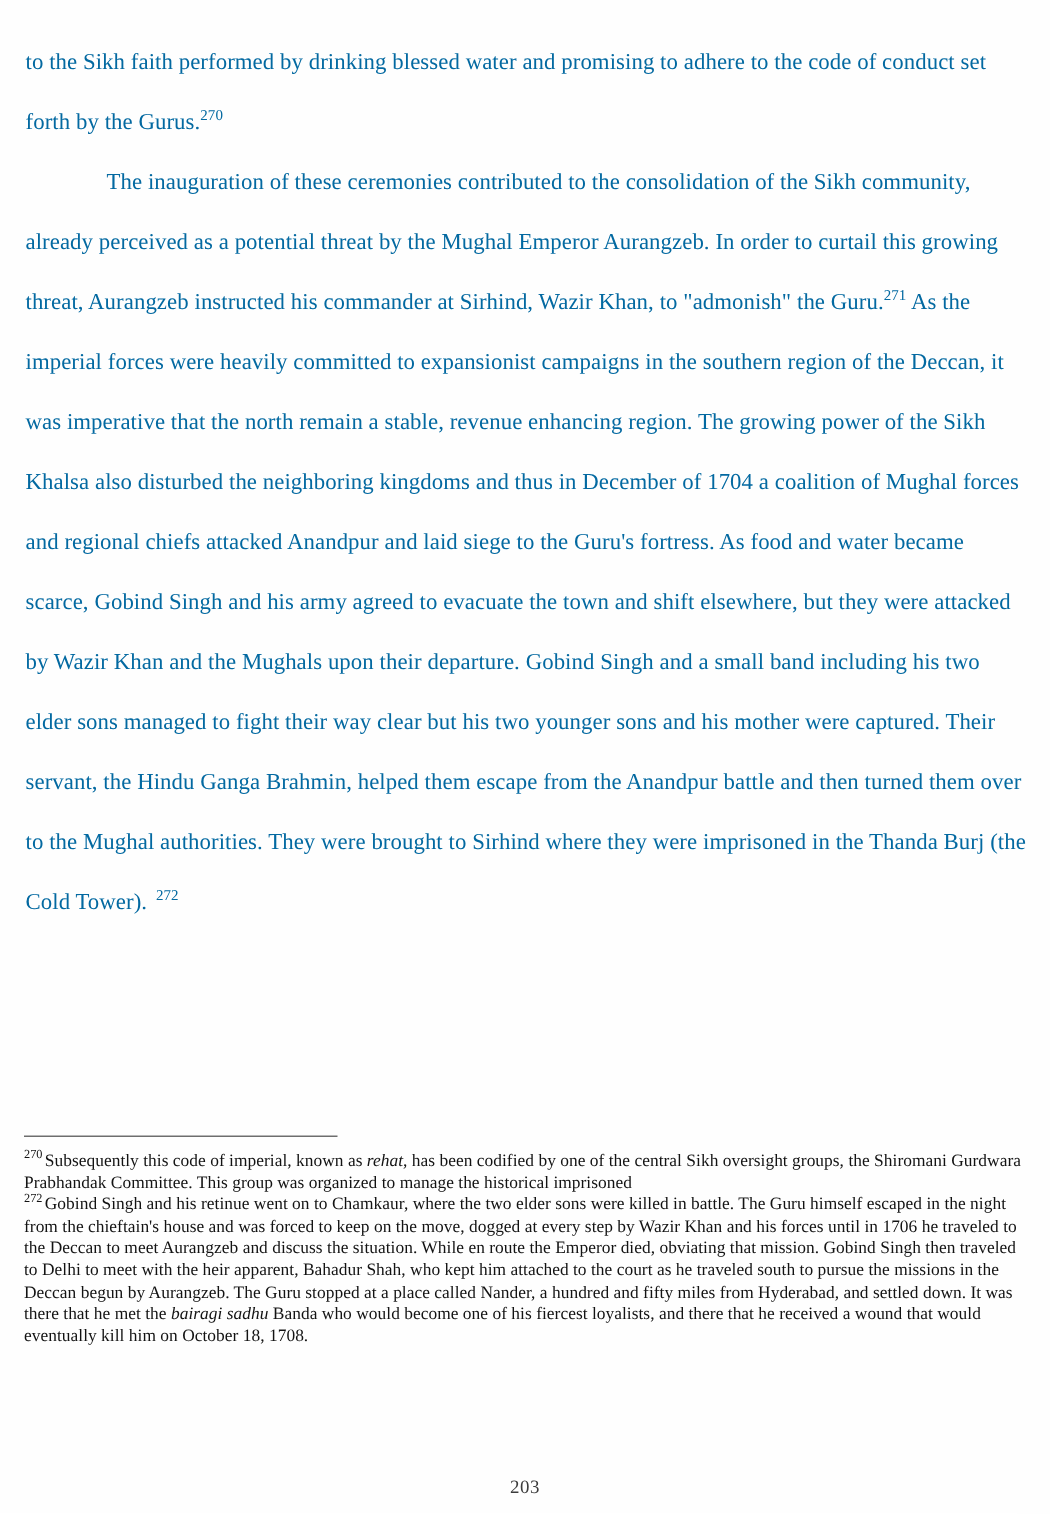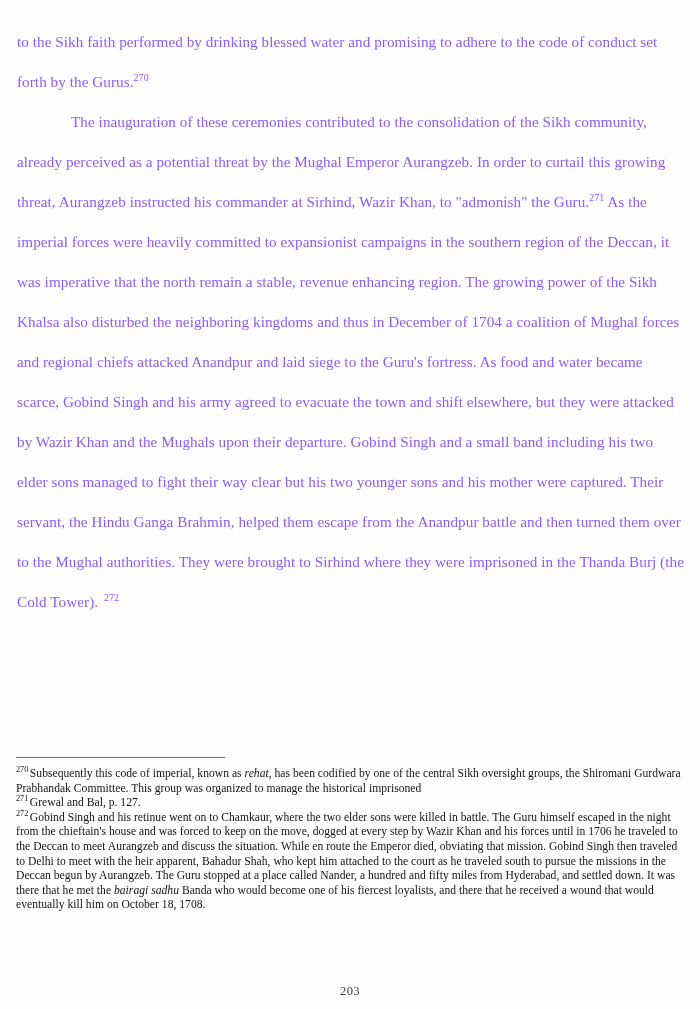--- a/index.html
+++ b/index.html
@@ -22,21 +22,21 @@
     position: absolute;
     left: 17px;
     top: 22px;
     width: 668px;
   }
   .para {
     margin: 0 0 0 0;
     font-size: 15.2px;
     line-height: 40px;
     text-align: left;
-    color: #8b5cf6;
+    color: #0369a1;
     letter-spacing: 0.05px;
   }
   .para.indent {
     text-indent: 54px;
   }
   .sup {
     font-size: 10px;
     vertical-align: super;
     line-height: 0;
   }
@@ -93,20 +93,19 @@
 
   <div id="body-text">
       <p class="para"><span>to the Sikh faith performed by drinking blessed water and promising to adhere to the code of conduct set forth by the Gurus.</span><sup class="sup">270</sup></p>
       <p class="para indent"><span>The inauguration of these ceremonies contributed to the consolidation of the Sikh community, already perceived as a potential threat by the Mughal Emperor Aurangzeb.  In order to curtail this growing threat, Aurangzeb instructed his commander at Sirhind, Wazir Khan, to "admonish" the Guru.</span><sup class="sup">271</sup><span>  As the imperial forces were heavily committed to expansionist campaigns in the southern region of the Deccan, it was imperative that the north remain a stable, revenue enhancing region.  The growing power of the Sikh Khalsa also disturbed the neighboring kingdoms and thus in December of 1704 a coalition of Mughal forces and regional chiefs attacked Anandpur and laid siege to the Guru's fortress.  As food and water became scarce, Gobind Singh and his army agreed to evacuate the town and shift elsewhere, but they were attacked by Wazir Khan and the Mughals upon their departure.  Gobind Singh and a small band including his two elder sons managed to fight their way clear but his two younger sons and his mother were captured.  Their servant, the Hindu Ganga Brahmin, helped them escape from the Anandpur battle and then turned them over to the Mughal authorities.  They were brought to Sirhind where they were imprisoned in the Thanda Burj (the Cold Tower). </span><sup class="sup-sp">272</sup></p>
     </div>
 
   <div id="footnote-block">
     <div id="fn-rule"></div>
     <div id="footnote-list">
         <p class="fn"><sup class="fnum">270</sup><span>Subsequently this code of imperial, known as </span><em class="it">rehat</em><span>, has been codified by one of the central Sikh oversight groups, the Shiromani Gurdwara Prabhandak Committee.  This group was organized to manage the historical imprisoned</span></p>
-        <p class="fn"><sup class="fnum">271</sup><span>Grewal and Bal, p. 127.</span></p>
         <p class="fn"><sup class="fnum">272</sup><span>Gobind Singh and his retinue went on to Chamkaur, where the two elder sons were killed in battle.  The Guru himself escaped in the night from the chieftain's house and was forced to keep on the move, dogged at every step by Wazir Khan and his forces until in 1706 he traveled to the Deccan to meet Aurangzeb and discuss the situation.  While en route the Emperor died, obviating that mission.  Gobind Singh then traveled to Delhi to meet with the heir apparent, Bahadur Shah, who kept him attached to the court as he traveled south to pursue the missions in the Deccan begun by Aurangzeb.  The Guru stopped at a place called Nander, a hundred and fifty miles from Hyderabad, and settled down.  It was there that he met the </span><em class="it">bairagi sadhu</em><span> Banda who would become one of his fiercest loyalists, and there that he received a wound that would eventually kill him on October 18, 1708.</span></p>
       </div>
   </div>
 
   <div id="page-number">203</div>
 
 </div>
 
 </body></html>

